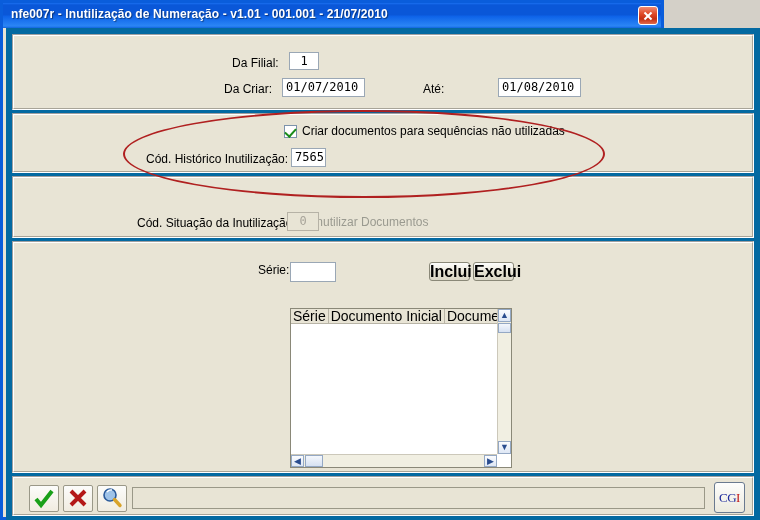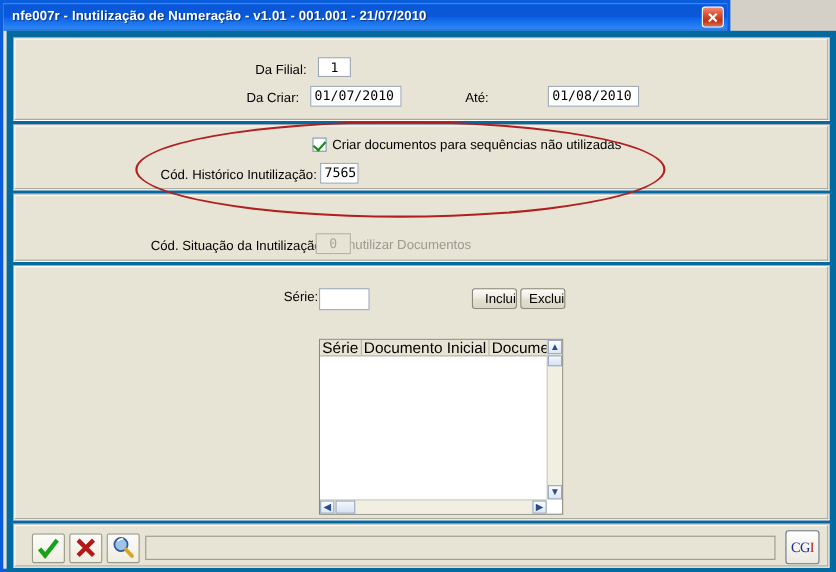--- a/index.html
+++ b/index.html
@@ -120,24 +120,25 @@
     transform: rotate(42deg);
   }
 
   
   .btn {
     position: absolute;
     background: linear-gradient(to bottom, #fdfdfc 0%, #eeeade 45%, #e4e0d0 55%, #dad6c6 100%);
     border: 1px solid #8a8878;
     border-radius: 3px;
     box-sizing: border-box;
-    font-size: 12px;
+    font-size: 16px;
     color: #000;
-    text-align: right;
+    text-align: left;
     cursor: pointer;
+    font-weight: bold;
   }
   .btn.icon {
     background: linear-gradient(to bottom, #fcfcfb 0%, #f0ece0 100%);
     border: 1px solid #9a9888;
     border-radius: 2px;
   }
 
   
   .listwrap {
     position: absolute;

